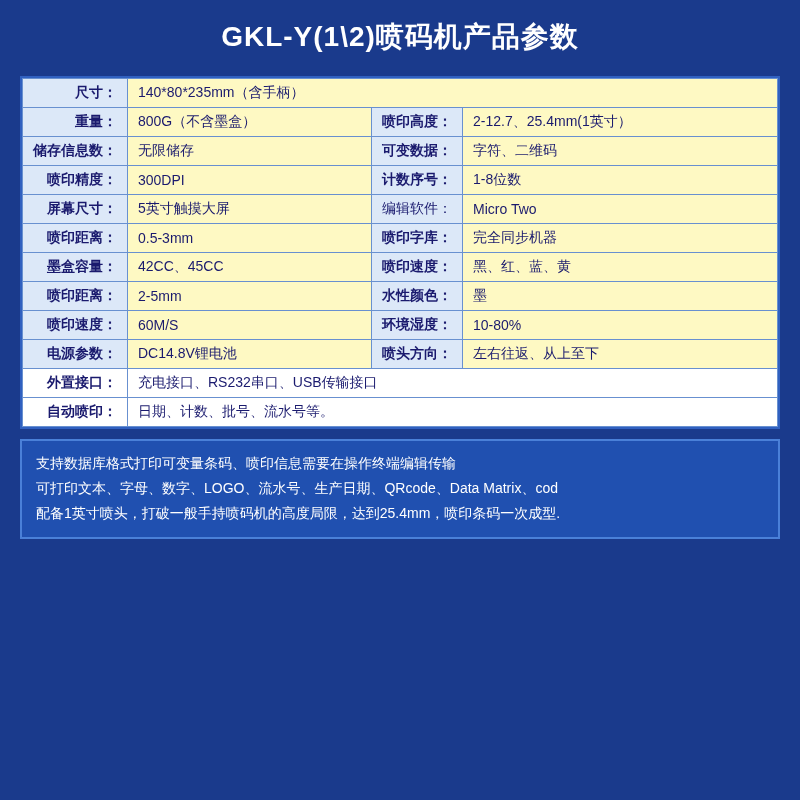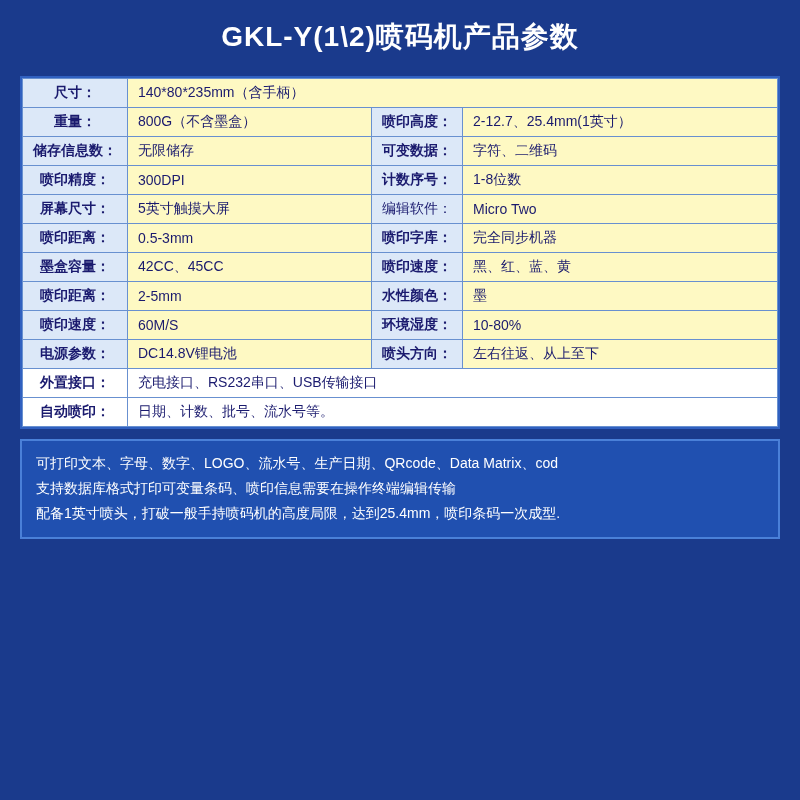--- a/index.html
+++ b/index.html
@@ -39,21 +39,21 @@
       padding: 5px 10px;
       font-size: 14px;
       color: #1a1a6e;
       vertical-align: middle;
     }
 
     .label-cell {
       background: #dce8f8;
       font-weight: bold;
       white-space: nowrap;
-      text-align: center;
+      text-align: right;
       width: 90px;
       color: #1a1a6e;
     }
 
     .value-cell {
       background: #fef9c3;
       color: #1a1a6e;
     }
 
     .bold-label {
@@ -159,16 +159,16 @@
 
     <tr class="full-row">
       <td class="label-cell">自动喷印：</td>
       <td class="value-cell" colspan="3">日期、计数、批号、流水号等。</td>
     </tr>
   </tbody>
     </table>
 </div>
 
 <div class="bottom-desc">
+  <div class="desc-line">支持数据库格式打印可变量条码、喷印信息需要在操作终端编辑传输</div>
   <div class="desc-line">可打印文本、字母、数字、LOGO、流水号、生产日期、QRcode、Data Matrix、cod</div>
-  <div class="desc-line">支持数据库格式打印可变量条码、喷印信息需要在操作终端编辑传输</div>
   <div class="desc-line">配备1英寸喷头，打破一般手持喷码机的高度局限，达到25.4mm，喷印条码一次成型.</div>
 </div>
 
 </body></html>

